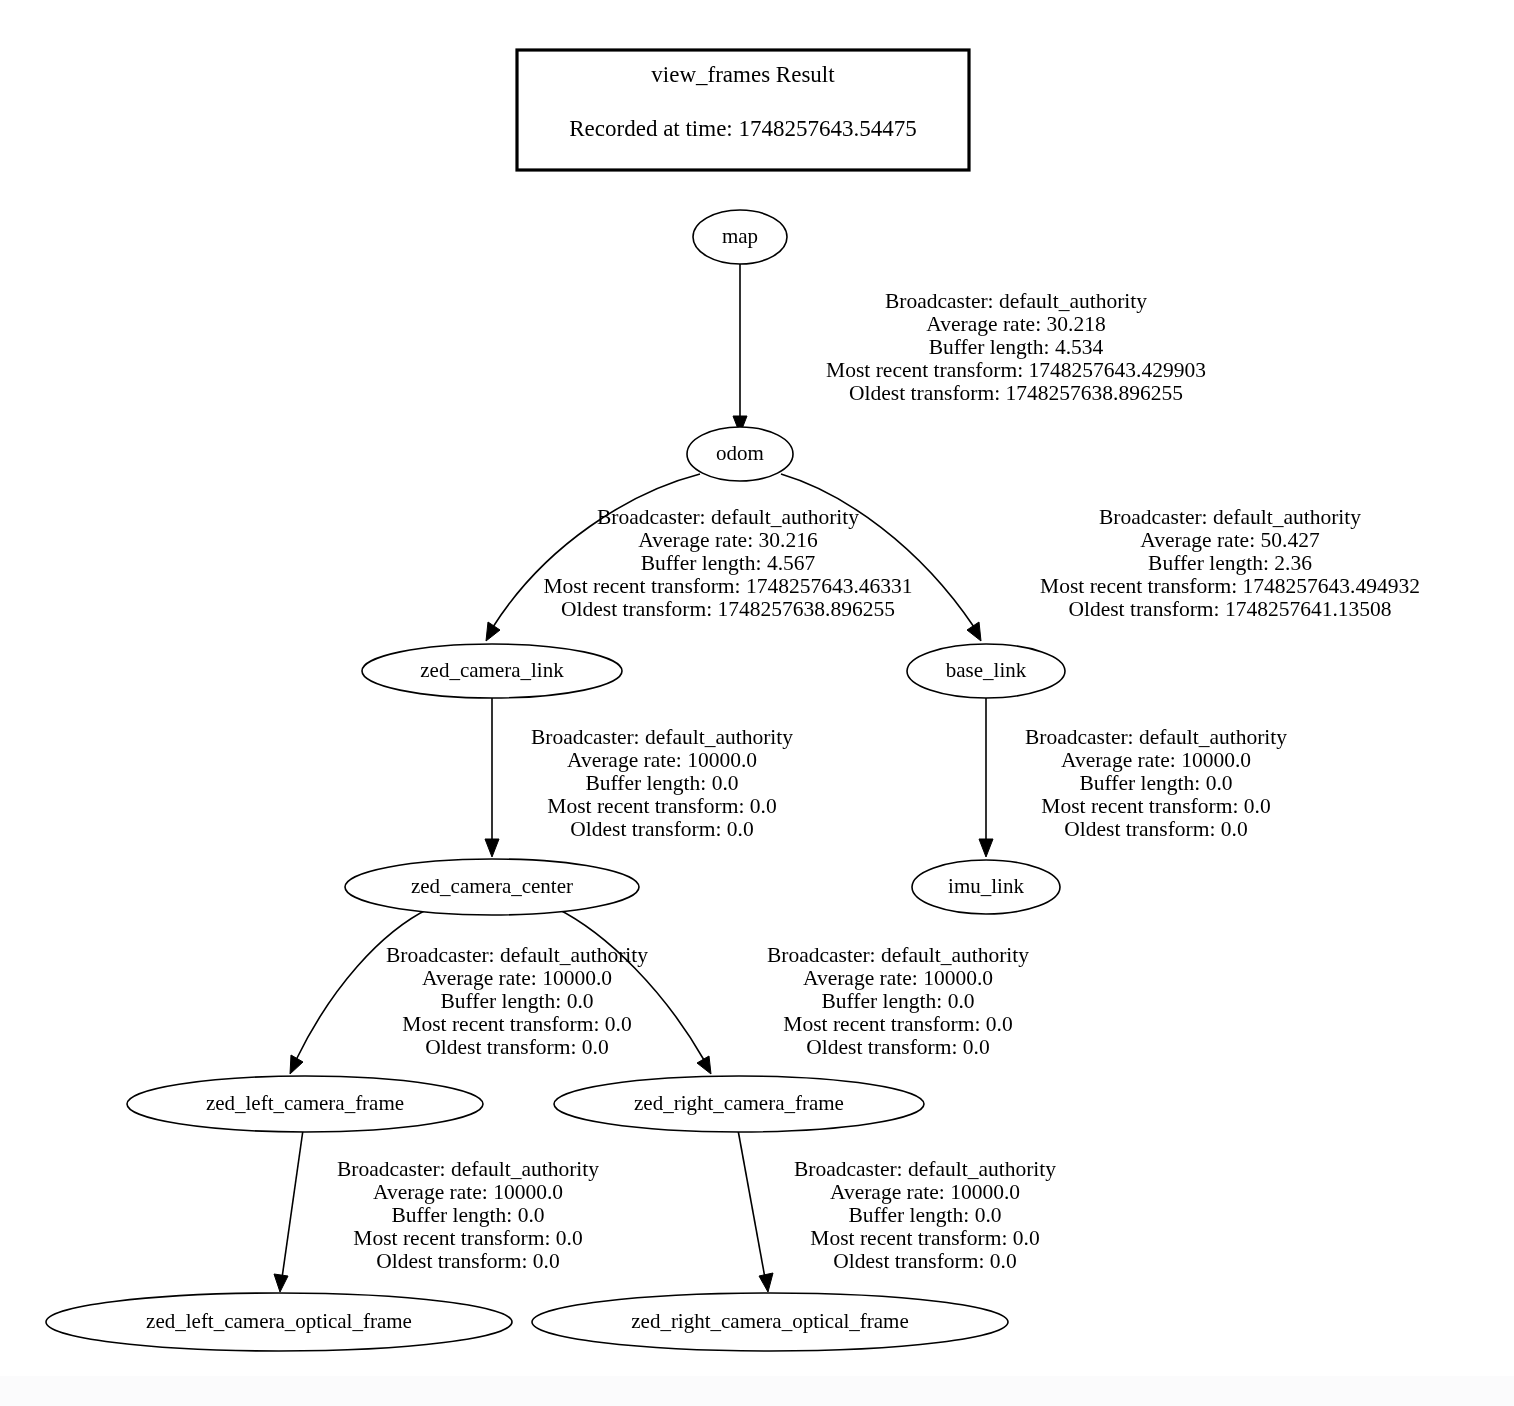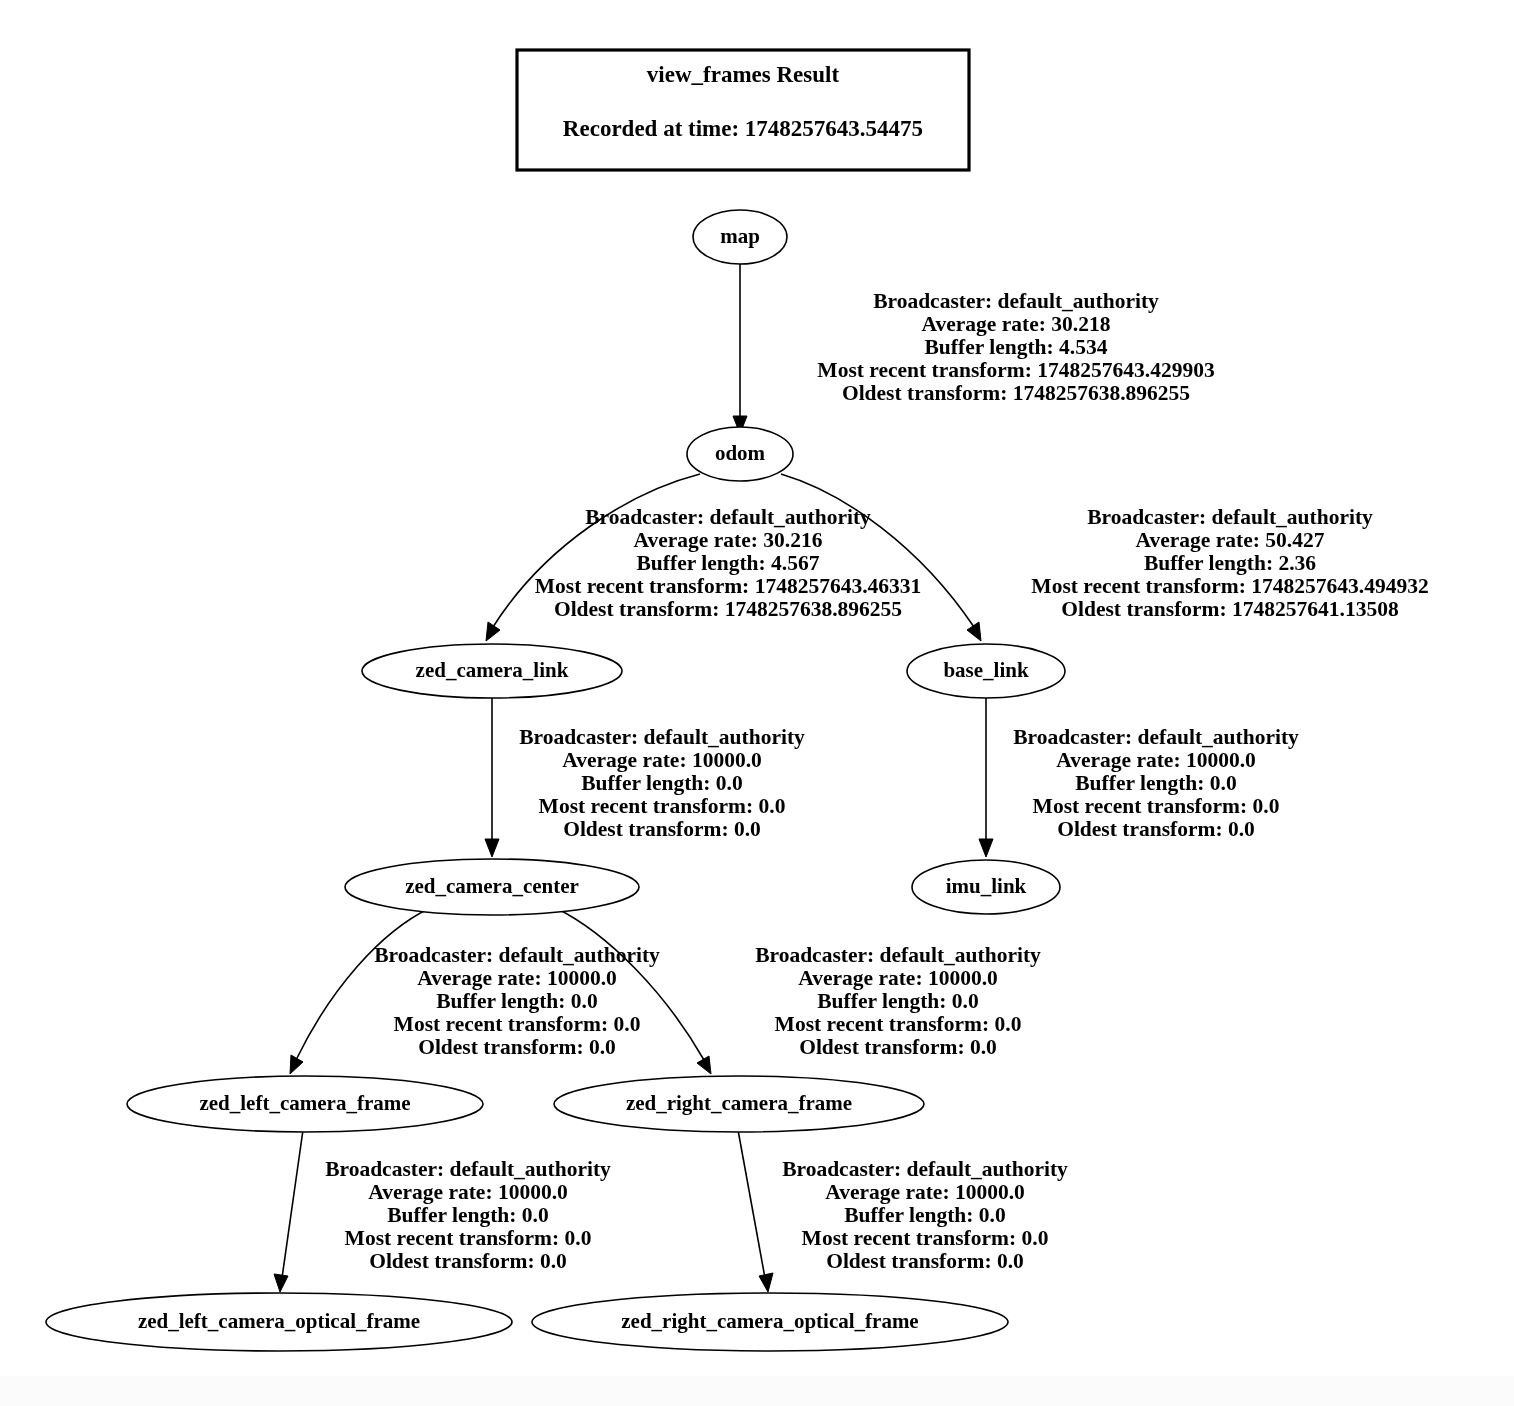--- a/index.html
+++ b/index.html
@@ -13,21 +13,20 @@
     position: relative;
     font-family: "Liberation Serif", "DejaVu Serif", serif;
     overflow: hidden;
   }
   #canvas {
     position: absolute;
     top: 0;
     left: 0;
     width: 1514px;
     height: 1406px;
-    font-weight: bold;
   }
   .bottom-band {
     position: absolute;
     left: 0;
     bottom: 0;
     width: 1514px;
     height: 30px;
     background: #fbfbfc;
   }
   svg text {

